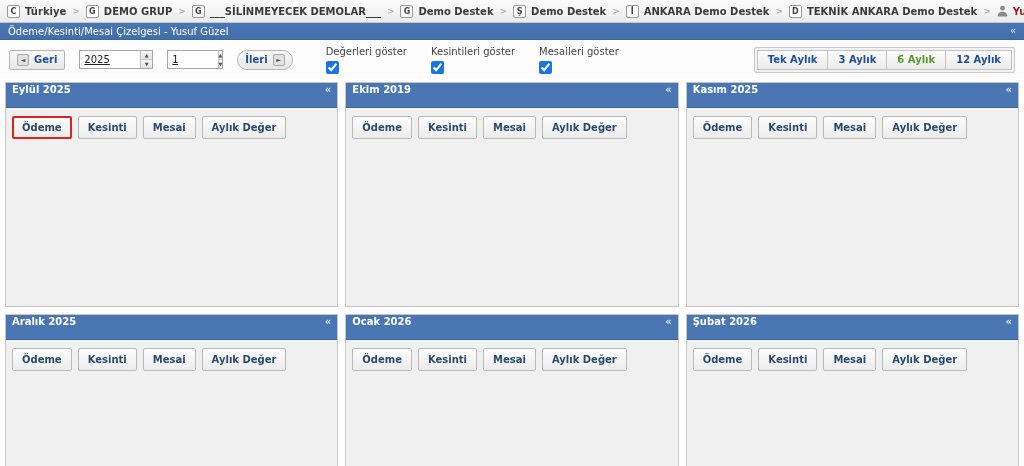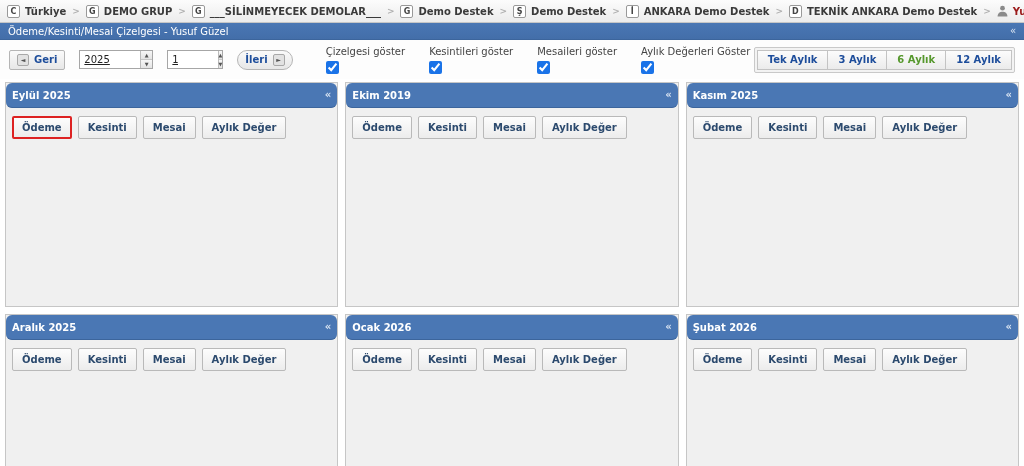--- a/index.html
+++ b/index.html
@@ -52,22 +52,22 @@
     border:1px solid #c3c3c3; font-weight:bold; font-size:10px; color:var(--btn-blue,#1d4d9b);
     cursor:pointer; margin-left:-1px; font-family:inherit; }
   .range-btn:first-child { margin-left:0; }
   .range-btn.selected { color:var(--green,#56982d); }
 
   
   .panel-grid { margin:3px 5px 0 5px; display:grid; grid-template-columns:repeat(3,1fr);
     grid-template-rows:225px 170px; gap:7px; }
   .panel { border:1px solid #c6c6c6; background:#f0f0f0; display:flex; flex-direction:column; }
   .panel-header { height:15px; flex:0 0 15px; background:linear-gradient(var(--blue,#4a77b4),#44700); 
-    background:var(--blue,#4a77b4); color:#fff; font-weight:bold; display:flex; align-items:center;
-    justify-content:space-between; padding:12px 6px; border-bottom:1px solid #3c659c;border-radius:6px; }
+    background:var(--blue,#4a77b4); color:#fff; font-weight:bold; display:flex; align-items:flex-end;
+    justify-content:space-between; padding:12px 6px; border-bottom:1px solid #3c659c; }
   .panel-body { padding:8px 6px; display:flex; gap:6px; align-items:center; }
   .p-btn { background:linear-gradient(#fdfdfd,#ececec); border:1px solid #b9b9b9; border-radius:2px;
     padding:5px 9px; font-weight:bold; font-size:10px; color:#2c4a6e; cursor:pointer;
     font-family:inherit; white-space:nowrap; }
   .p-btn.hl { border:2px solid var(--red,#dd2222); padding:4px 8px; }
 </style>
 </head>
 <body>
 
 <div class="breadcrumb-bar">
@@ -142,35 +142,31 @@
     </div>
   </div>
 
   <button class="nav-btn ileri">
     <span>İleri</span>
     <span class="nav-ico">►</span>
   </button>
 
   <div class="cb-zone">
     <label class="cb-group">
-      <span class="cb-label">Çizelgesi göster</span>
+      <span class="cb-label">Değerleri göster</span>
       <input type="checkbox" checked="" style="">
     </label>
     <label class="cb-group">
       <span class="cb-label">Kesintileri göster</span>
       <input type="checkbox" checked="" style="">
     </label>
     <label class="cb-group">
       <span class="cb-label">Mesaileri göster</span>
       <input type="checkbox" checked="" style="">
     </label>
-    <label class="cb-group">
-      <span class="cb-label">Aylık Değerleri Göster</span>
-      <input type="checkbox" checked="" style="">
-    </label>
   </div>
 
   <div class="range-group">
     <button class="range-btn">Tek Aylık</button>
     <button class="range-btn">3 Aylık</button>
     <button class="range-btn selected">6 Aylık</button>
     <button class="range-btn">12 Aylık</button>
   </div>
 </div>
 

